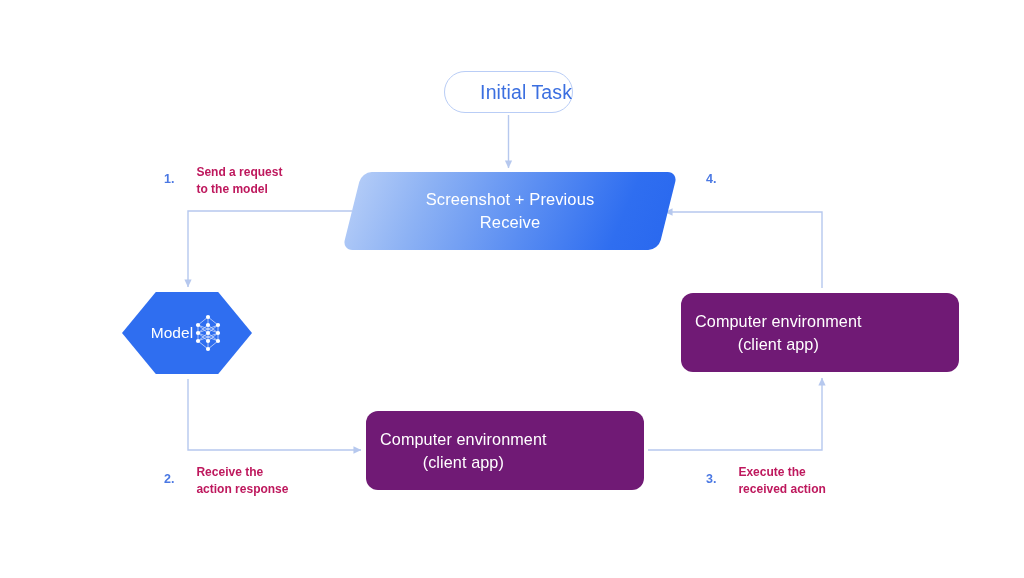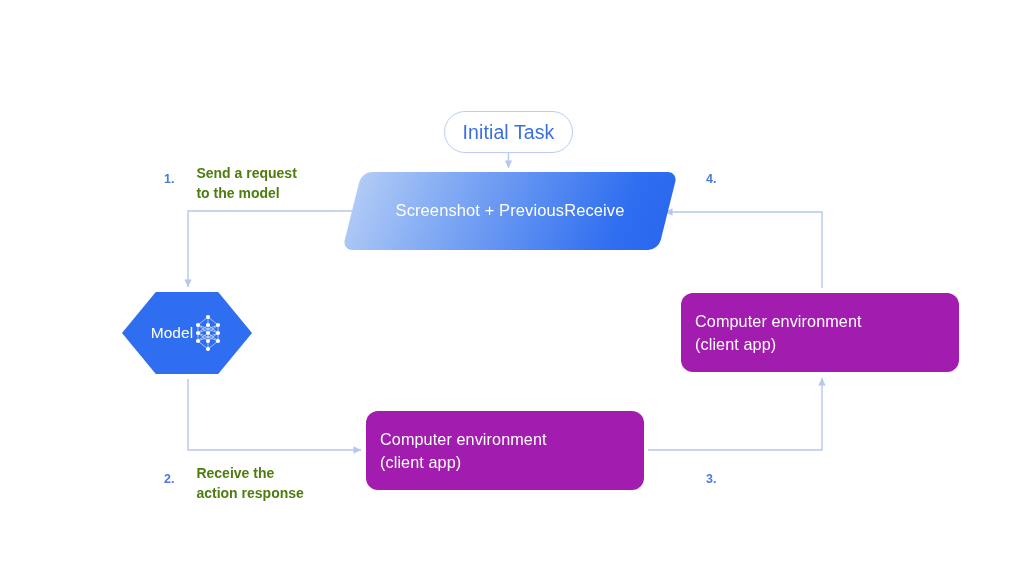--- a/index.html
+++ b/index.html
@@ -34,23 +34,22 @@
     position: absolute;
     left: 444px;
     top: 71px;
     width: 129px;
     height: 42px;
     border: 1.6px solid #b9cdf6;
     border-radius: 21px;
     background: #ffffff;
     display: flex;
     align-items: center;
-    justify-content: center;
+    justify-content: flex-end;
     box-sizing: border-box;
-    margin-top: 40px;
   }
   .pill-label {
     color: #3b6fe0;
     font-size: 19.5px;
     letter-spacing: 0.1px;
     white-space: nowrap;
   }
 
   
   .para-wrap {
@@ -64,21 +63,21 @@
     position: absolute;
     inset: 0;
     background: linear-gradient(100deg, #b2cbf7 0%, #8db2f4 22%, #5b8ef2 55%, #2f6ef0 85%, #2a69ef 100%);
     border-radius: 10px;
     transform: skewX(-14deg);
   }
   .para-text {
     position: absolute;
     inset: 0;
     display: flex;
-    flex-direction: row;
+    flex-direction: column;
     align-items: center;
     justify-content: center;
     color: #ffffff;
     font-size: 16.5px;
     line-height: 1.42;
     text-align: center;
     letter-spacing: 0.1px;
   }
 
   
@@ -105,60 +104,60 @@
   .hex-label {
     color: #ffffff;
     font-size: 15.5px;
     letter-spacing: 0.1px;
   }
   .nn-icon { display:block; }
 
   
   .env-card {
     position: absolute;
-    background: #a21caf;
+    background: #701a75;
     border-radius: 12px;
     display: flex;
     align-items: center;
     box-sizing: border-box;
     overflow: hidden;
   }
   #env-right { left: 681px; top: 293px; width: 278px; height: 79px; }
   #env-bottom { left: 366px; top: 411px; width: 278px; height: 79px; }
 
   .env-text {
     color: #ffffff;
     font-size: 16.2px;
     line-height: 1.38;
     padding-left: 14px;
     white-space: nowrap;
     letter-spacing: 0.1px;
   }
-  .env-text .l2 { display: block; text-align: left; }
+  .env-text .l2 { display: block; text-align: center; }
 
   
   .step {
     position: absolute;
     display: flex;
     align-items: flex-start;
     color: #4a78e3;
   }
   .step-num {
     font-size: 12.5px;
     font-weight: 700;
     color: #4a78e3;
     margin-right: 22px;
     line-height: 1.42;
     padding-top: 7px;
   }
   .step-text {
-    font-size: 14px;
+    font-size: 12px;
     font-weight: 700;
     line-height: 1.42;
-    color: #4d7c0f;
+    color: #be185d;
     white-space: pre-line;
   }
   #step-1 { left: 164px; top: 164px; }
   #step-2 { left: 164px; top: 464px; }
   #step-3 { left: 706px; top: 464px; }
   #step-4 { left: 706px; top: 164px; }
 </style>
 </head>
 <body>
 
@@ -247,18 +246,20 @@
     <span class="step-text">Send a request
 to the model</span>
   </div>
   <div class="step" id="step-2">
     <span class="step-num">2.</span>
     <span class="step-text">Receive the
 action response</span>
   </div>
   <div class="step" id="step-3">
     <span class="step-num">3.</span>
+    <span class="step-text">Execute the
+received action</span>
   </div>
   <div class="step" id="step-4">
     <span class="step-num">4.</span>
   </div>
 
 </div>
 
 </body></html>

